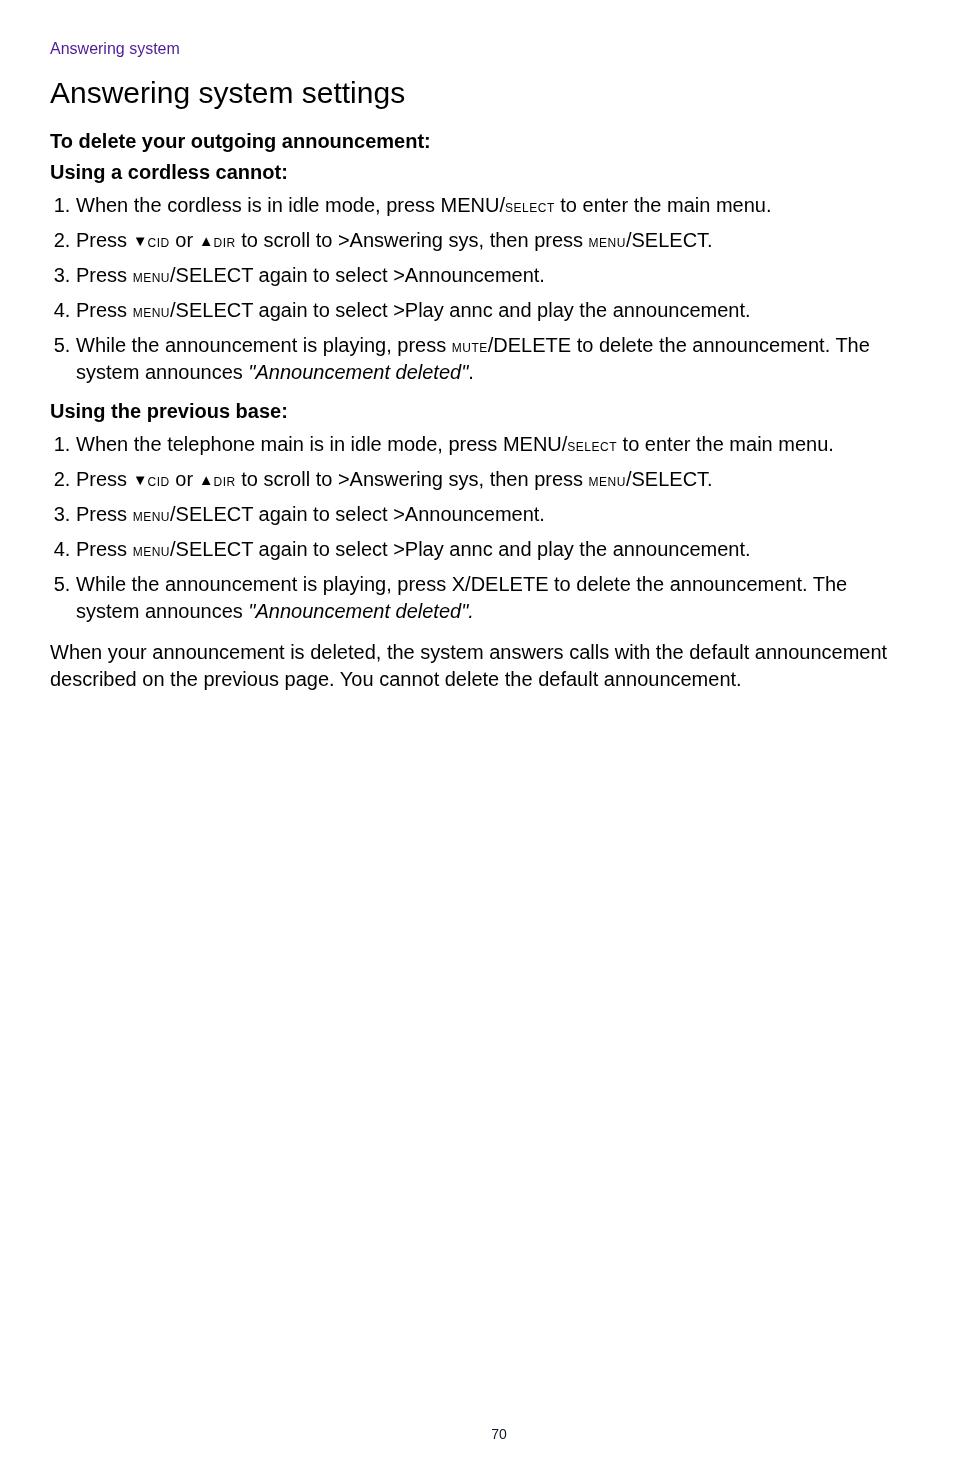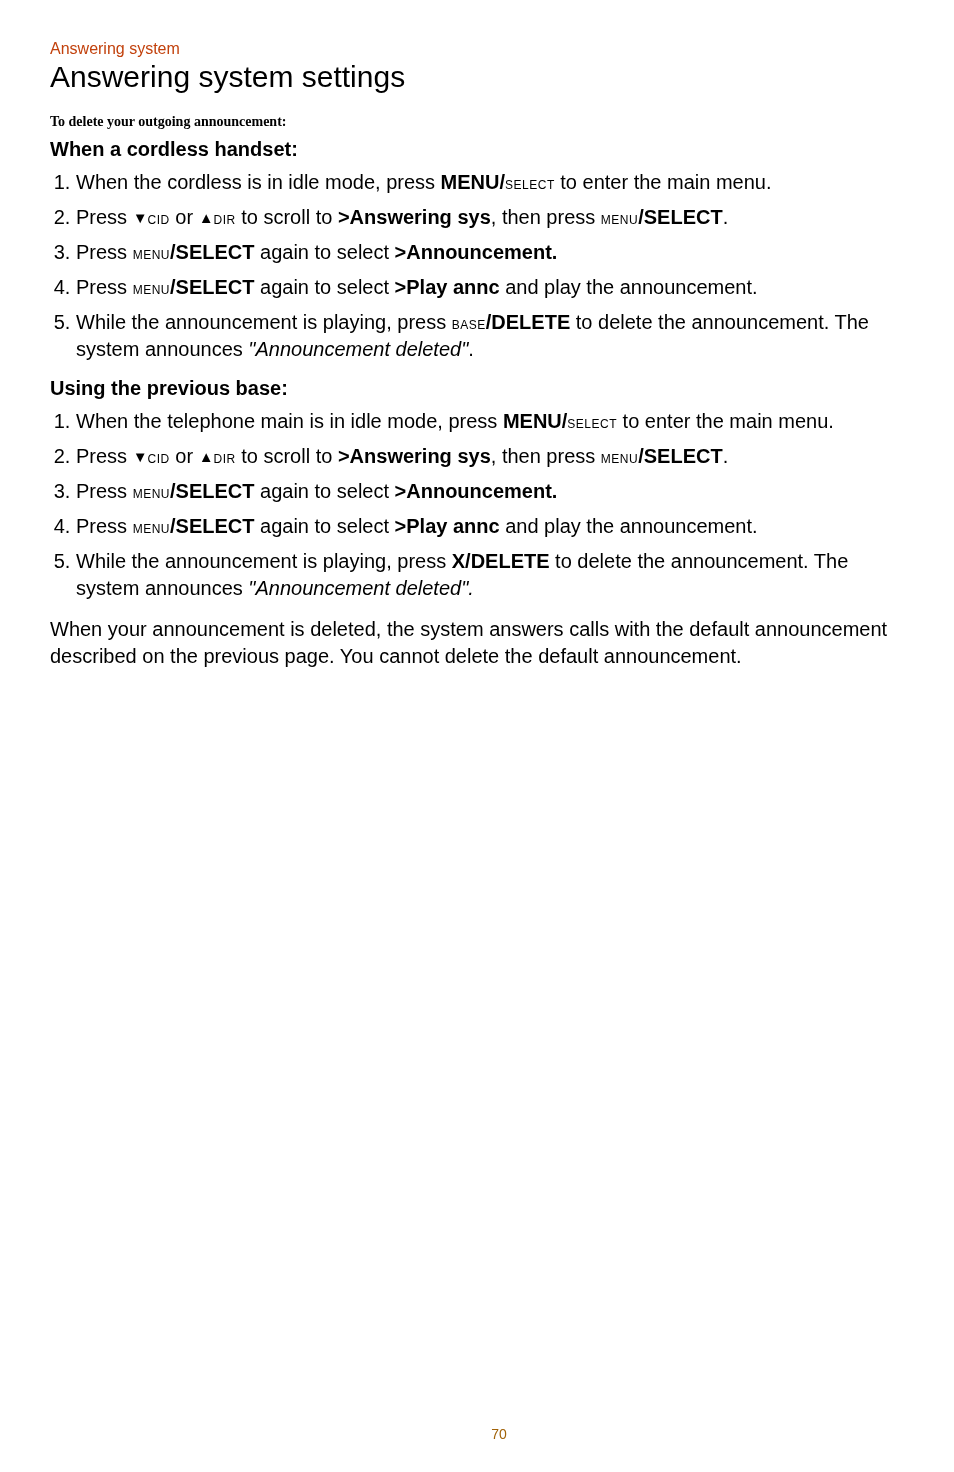--- a/index.html
+++ b/index.html
@@ -8,54 +8,53 @@
     font-family: Arial, Helvetica, sans-serif;
     color: #000;
     background: #fff;
     width: 954px;
     height: 1472px;
     box-sizing: border-box;
     position: relative;
   }
   .breadcrumb {
     font-size: 16px;
-    color: #c2410c;
-    margin-bottom: 2px;
+    color: #4c1d95;
+    margin-bottom: 18px;
   }
   .title {
     font-size: 30px;
     font-weight: normal;
     margin: 0 0 20px 0;
   }
   .bold-heading {
-    font-size: 14px;
+    font-size: 20px;
     font-weight: bold;
     margin: 12px 0 8px 0;
-    font-family: Liberation Serif, serif;
   }
   .sub-bold-heading {
     font-size: 20px;
     font-weight: bold;
     margin: 4px 0 8px 0;
   }
   ol {
     margin: 0 0 14px 0;
     padding-left: 26px;
     font-size: 20px;
     line-height: 1.35;
   }
   ol li {
     margin-bottom: 8px;
   }
   .paragraph {
     font-size: 20px;
     line-height: 1.35;
     margin: 0 0 8px 0;
   }
-  .bold { font-weight: bold; margin-top: 12px; }
+  .bold { font-weight: normal; margin-top: 12px; }
   .smallcaps {
     font-variant: small-caps;
     font-weight: normal;
     font-size: 0.85em;
     letter-spacing: 0.5px;
   }
   .italic { font-style: italic; }
   .tri-down {
     display: inline-block;
     font-size: 0.75em;
@@ -65,49 +64,49 @@
     display: inline-block;
     font-size: 0.75em;
     vertical-align: 1px;
   }
   .page-number {
     position: absolute;
     bottom: 30px;
     left: 0;
     right: 0;
     text-align: center;
-    color: #a16207;
+    color: #0f172a;
     font-size: 14px;
     padding-left: 44px;
   }
 </style>
 </head>
 <body>
 
 <div class="breadcrumb">Answering system</div>
 <h1 class="title">Answering system settings</h1>
 
 <div class="bold-heading">To delete your outgoing announcement:</div>
-<div class="sub-bold-heading">When a cordless handset:</div>
+<div class="sub-bold-heading">Using a cordless cannot:</div>
 
 <ol>
   <li>
     <span>When the cordless is in idle mode, press </span><span class="bold">MENU/</span><span class="smallcaps">select</span><span> to enter the main menu.</span>
   </li>
   <li>
     <span>Press </span><span class="tri-down">▼</span><span class="smallcaps">cid</span><span> or </span><span class="tri-up">▲</span><span class="smallcaps">dir</span><span> to scroll to </span><span class="bold">&gt;Answering sys</span><span>, then press </span><span class="smallcaps">menu</span><span class="bold">/SELECT</span><span>.</span>
   </li>
   <li>
     <span>Press </span><span class="smallcaps">menu</span><span class="bold">/SELECT</span><span> again to select </span><span class="bold">&gt;Announcement.</span>
   </li>
   <li>
     <span>Press </span><span class="smallcaps">menu</span><span class="bold">/SELECT</span><span> again to select </span><span class="bold">&gt;Play annc</span><span> and play the announcement.</span>
   </li>
   <li>
-    <span>While the announcement is playing, press </span><span class="smallcaps">base</span><span class="bold">/DELETE</span><span> to delete the announcement. The system announces </span><span class="italic">"Announcement deleted"</span><span>.</span>
+    <span>While the announcement is playing, press </span><span class="smallcaps">mute</span><span class="bold">/DELETE</span><span> to delete the announcement. The system announces </span><span class="italic">"Announcement deleted"</span><span>.</span>
   </li>
 </ol>
 
 <div class="sub-bold-heading">Using the previous base:</div>
 
 <ol>
   <li>
     <span>When the telephone main is in idle mode, press </span><span class="bold">MENU/</span><span class="smallcaps">select</span><span> to enter the main menu.</span>
   </li>
   <li>

